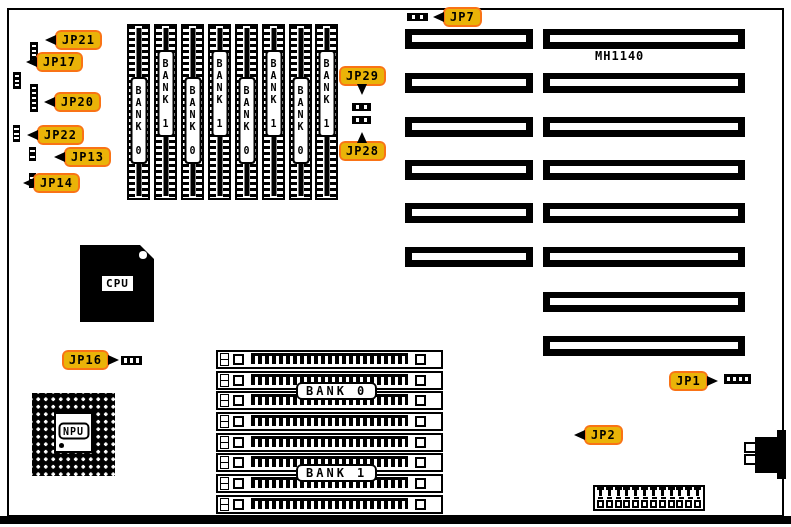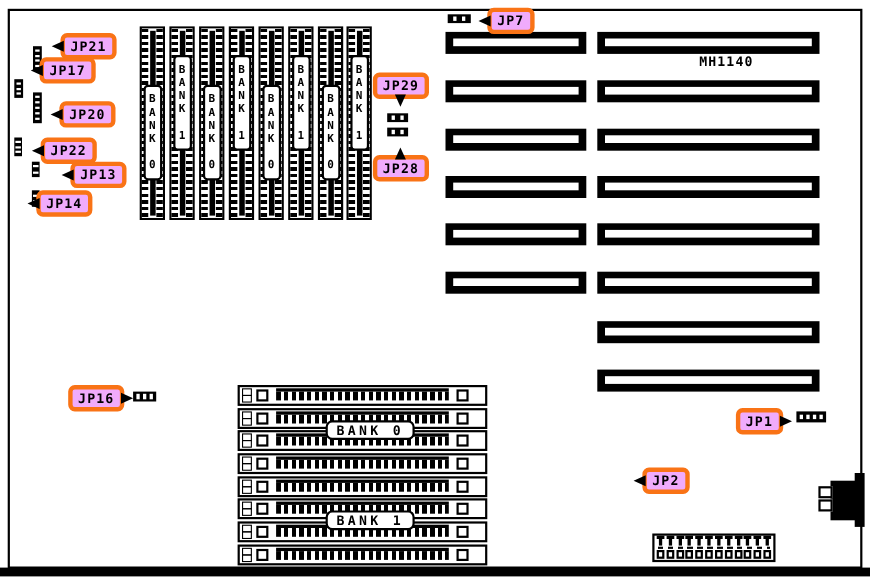--- a/index.html
+++ b/index.html
@@ -6,21 +6,21 @@
   #stage {
     position:relative; width:791px; height:527px; background:#fff;
     font-family:"DejaVu Sans Mono", monospace; color:#000; overflow:hidden;
   }
   
   .board-border { position:absolute; left:7px; top:8px; width:777px; height:509px;
     border:2px solid #000; box-sizing:border-box; }
   .bottom-bar { position:absolute; left:0; top:516px; width:791px; height:8px; background:#000; }
 
   
-  .callout { position:absolute; background:#f0abfc; border:4px solid #f97316; border-radius:6px;
+  .callout { position:absolute; background:#eab308; border:2px solid #f97316; border-radius:6px;
     font-weight:bold; font-size:12px; line-height:14px; letter-spacing:1px;
     padding:1px 5px; z-index:20; white-space:nowrap; }
   .tail { position:absolute; width:0; height:0; border-style:solid; }
   .tail.left  { border-width:5px 11px 5px 0; border-color:transparent #000 transparent transparent; left:-12px; top:50%; transform:translateY(-50%); }
   .tail.right { border-width:5px 0 5px 11px; border-color:transparent transparent transparent #000; right:-12px; top:50%; transform:translateY(-50%); }
   .tail.down  { border-width:11px 5px 0 5px; border-color:#000 transparent transparent transparent; bottom:-11px; left:50%; transform:translateX(-50%); }
   .tail.up    { border-width:0 5px 11px 5px; border-color:transparent transparent #000 transparent; top:-11px; left:50%; transform:translateX(-50%); }
 
   
   .jblock { position:absolute; background:#000; display:flex; box-sizing:border-box; z-index:10; }
@@ -41,21 +41,21 @@
     writing-mode:vertical-rl; text-orientation:upright;
     font-weight:bold; font-size:10px; letter-spacing:1px; line-height:13px;
     display:flex; align-items:center; justify-content:center; z-index:5; }
   .vlabel.lo { top:51px; height:87px; }
   .vlabel.hi { top:24px; height:87px; }
 
   
   .slot { position:absolute; height:20px; background:#000; }
   .slot::after { content:""; position:absolute; left:7px; right:7px; top:6px; bottom:7px; background:#fff; }
 
-  .model-label { position:absolute; left:595px; top:49px; width:90px; text-align:right;
+  .model-label { position:absolute; left:595px; top:49px; width:90px; text-align:left;
     font-weight:bold; font-size:12px; letter-spacing:1px; }
 
   
   .cpu { position:absolute; left:80px; top:245px; width:74px; height:77px; background:#000;
     clip-path:polygon(0 0, calc(100% - 14px) 0, 100% 14px, 100% 100%, 0 100%); }
   .cpu .dot { position:absolute; left:59px; top:6px; width:8px; height:8px; border-radius:50%; background:#fff; }
   .cpu .chiplabel { position:absolute; left:22px; top:31px; width:31px; height:15px; background:#fff;
     font-weight:bold; font-size:11px; line-height:15px; text-align:center; letter-spacing:1px; }
 
   
@@ -221,28 +221,38 @@
   <div class="slot" style="left:543px;top:73px;width:202px"></div>
   <div class="slot" style="left:543px;top:117px;width:202px"></div>
   <div class="slot" style="left:543px;top:160px;width:202px"></div>
   <div class="slot" style="left:543px;top:203px;width:202px"></div>
   <div class="slot" style="left:543px;top:247px;width:202px"></div>
   <div class="slot" style="left:543px;top:292px;width:202px"></div>
   <div class="slot" style="left:543px;top:336px;width:202px"></div>
 
   <div class="model-label">MH1140</div>
 
+  <div class="cpu">
+    <div class="dot"></div>
+    <div class="chiplabel">CPU</div>
+  </div>
 
   <div class="callout" style="left:62px;top:350px"><span class="tail right"></span><span>JP16</span></div>
   <div class="jblock h" style="left:121px;top:356px;width:21px;height:9px">
       <i></i>
       <i></i>
       <i></i>
     </div>
 
+  <div class="npu">
+    <div class="center">
+      <div class="chiplabel">NPU</div>
+      <div class="ndot"></div>
+    </div>
+  </div>
 
   <div class="hsimm" style="top:350px">
       <div class="latch l"></div>
       <div class="teeth"></div>
       <div class="latch r"></div>
     </div>
   <div class="hsimm" style="top:371px">
       <div class="latch l"></div>
       <div class="teeth"></div>
       <div class="latch r"></div>

